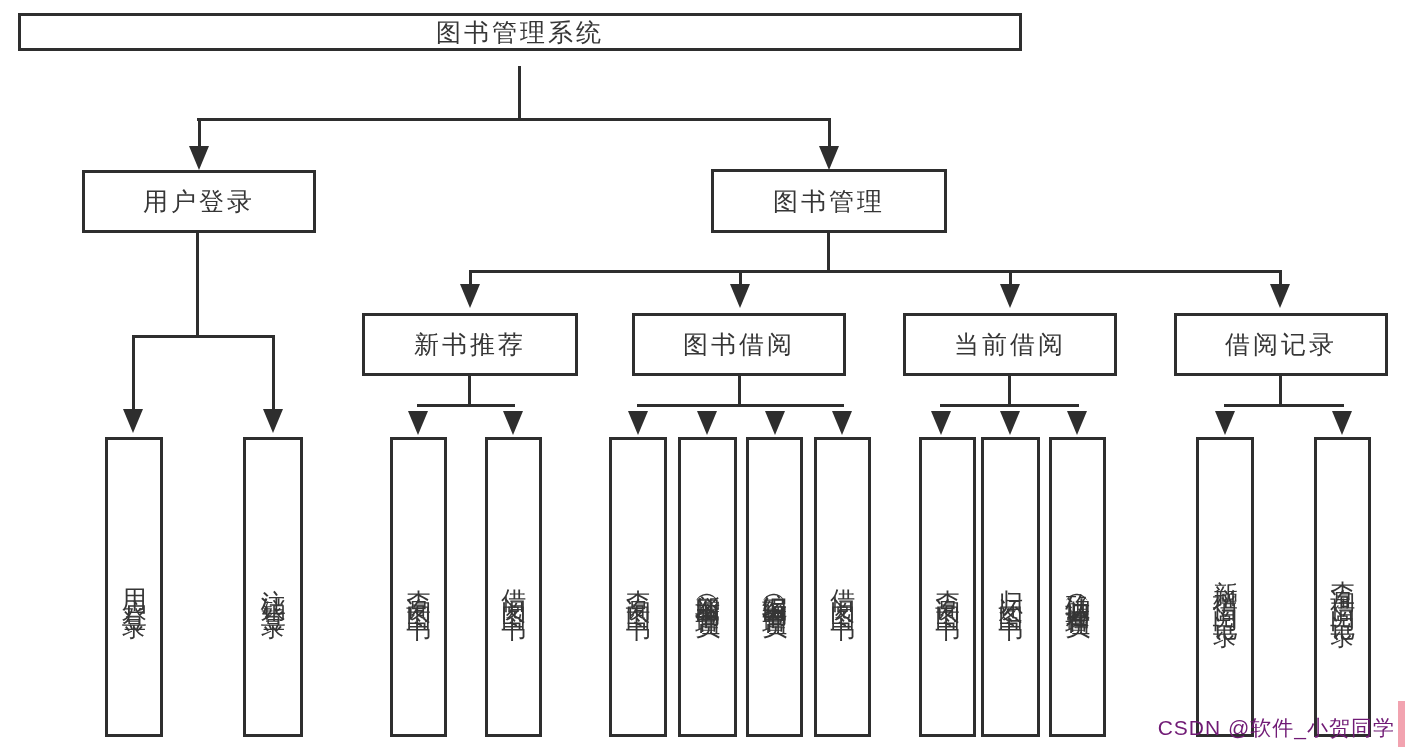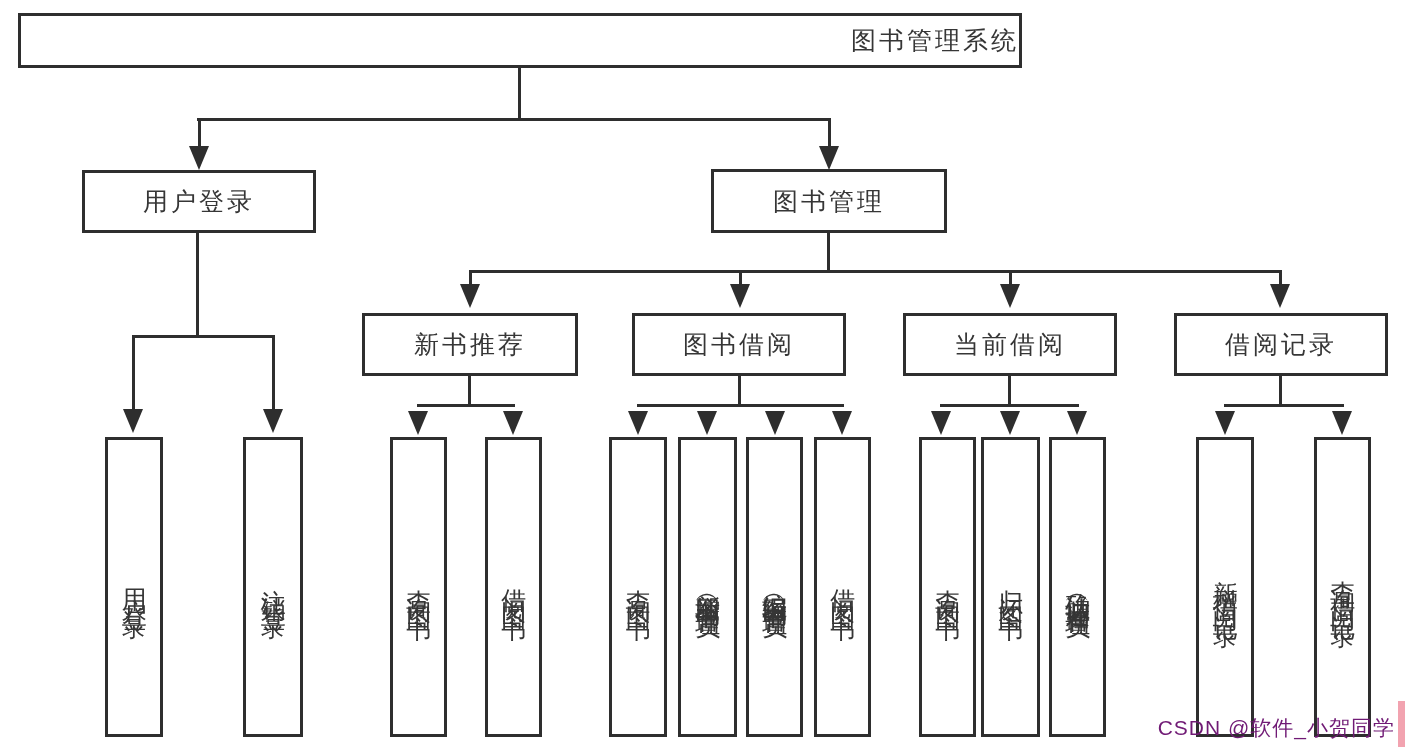--- a/index.html
+++ b/index.html
@@ -76,21 +76,21 @@
   <div class="line" style="left:940px;top:404px;width:139px;height:3px;"></div>
   <div class="ah" style="left:931px;top:411px;"></div>
   <div class="ah" style="left:1000px;top:411px;"></div>
   <div class="ah" style="left:1067px;top:411px;"></div>
 
   <div class="line" style="left:1279px;top:375px;width:3px;height:31px;"></div>
   <div class="line" style="left:1224px;top:404px;width:120px;height:3px;"></div>
   <div class="ah" style="left:1215px;top:411px;"></div>
   <div class="ah" style="left:1332px;top:411px;"></div>
 
-  <div class="box" style="left:18px;top:13px;width:1004px;height:55px;justify-content:flex-end;">
+  <div class="box" style="left:18px;top:13px;width:1004px;height:38px;">
     <span class="hlabel">图书管理系统</span>
   </div>
 
   <div class="box" style="left:82px;top:170px;width:234px;height:63px;">
     <span class="hlabel">用户登录</span>
   </div>
   <div class="box" style="left:711px;top:169px;width:236px;height:64px;">
     <span class="hlabel">图书管理</span>
   </div>
 

